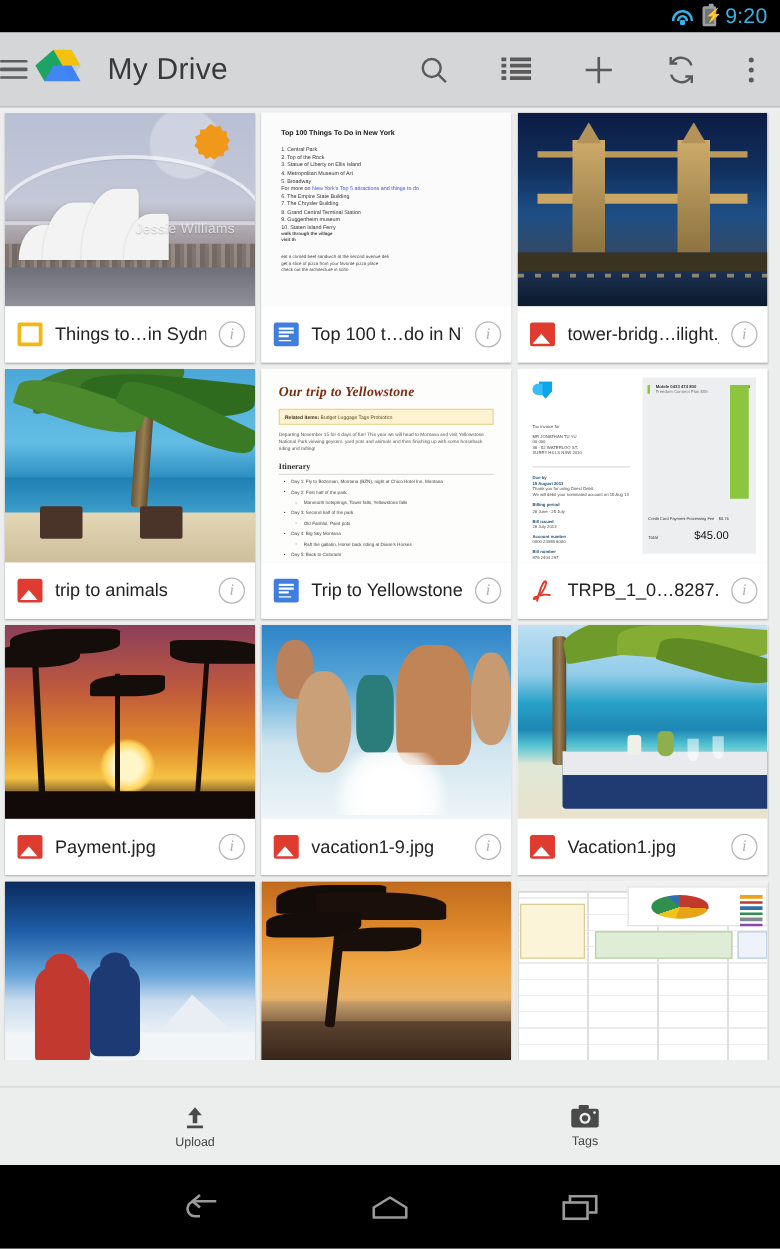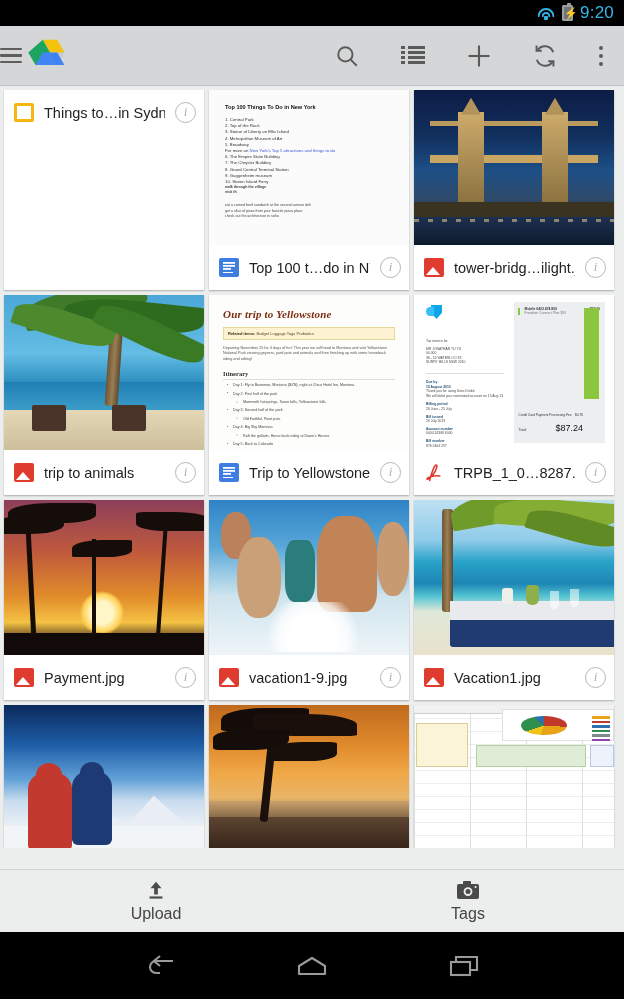--- a/index.html
+++ b/index.html
@@ -241,21 +241,21 @@
   .sheet .sh-leg { position:absolute; right:3px; top:6px; width:18px; }
   .sheet .sh-leg i { display:block; height:2.5px; margin-bottom:2px; }
 
   
   .bottombar {
     position:absolute; left:0; right:0; bottom:67px; height:63px;
     background:#eceded; border-top:1px solid #d2d3d4;
     display:flex; align-items:center;
   }
   .bb-item { flex:1; display:flex; flex-direction:column; align-items:center; gap:4px; }
-  .bb-label { font-size:16px; color:#444; }
+  .bb-label { font-size:10px; color:#444; }
 
   
   .navbar {
     position:absolute; left:0; right:0; bottom:0; height:67px;
     background:#000; display:flex; align-items:center; justify-content:center; gap:100px;
   }
   .nav-btn { width:52px; height:40px; display:flex; align-items:center; justify-content:center; }
 </style>
 </head>
 <body>
@@ -281,20 +281,21 @@
           <span></span>
           <span></span>
         </div>
     </div>
     <svg class="drive-logo" viewBox="0 0 48 42">
       <polygon points="16,3 32,3 40,17 24,17" fill="#f4c20d"></polygon>
       <polygon points="16,3 24,17 8,31 0,17" fill="#1da462"></polygon>
       <polygon points="8,31 40,31 32,17 16,17" fill="#4285f4"></polygon>
       <polygon points="24,17 40,17 32,31" fill="#3367d6" opacity=".12"></polygon>
     </svg>
+    <div class="app-title">My Drive</div>
 
     <div class="ab-actions">
       <div class="ab-btn">
         <svg width="26" height="26" viewBox="0 0 24 24" fill="none" stroke="#5a5a5a" stroke-width="1.8">
           <circle cx="10.5" cy="10.5" r="6.6"></circle>
             <line x1="15.4" y1="15.4" x2="21" y2="21"></line>
         </svg>
       </div>
       <div class="ab-btn">
         <svg width="24" height="22" viewBox="0 0 24 22">
@@ -331,20 +332,34 @@
             <circle cx="3" cy="20" r="2"></circle>
         </svg>
       </div>
     </div>
   </div>
 
 
   <div class="grid">
 
     <div class="card">
+      <div class="thumb">
+        <div class="sydney"></div>
+        <div class="syd-bridge"></div>
+        <div class="syd-city"></div>
+        <div class="syd-op">
+            <i></i>
+            <i></i>
+            <i></i>
+            <i></i>
+          </div>
+        <div class="syd-water"></div>
+        <div class="syd-sun"></div>
+        <div class="syd-wm">Jessie Williams</div>
+      </div>
       <div class="card-foot">
         <div class="ftype ic-slides"></div>
         <div class="fname">Things to…in Sydney</div>
         <div class="info-ic">i</div>
       </div>
     </div>
 
     <div class="card">
       <div class="thumb">
         <div class="docthumb">
@@ -483,21 +498,21 @@
             <div class="pdf-rowline" style="padding-left:6px;color:#777;">
               <span>Freedom Connect Plan $59</span>
             </div>
             <div class="pdf-green"></div>
             <div class="pdf-foot">
               <span>Credit Card Payment Processing Fee</span>
               <span>$0.76</span>
             </div>
             <div class="pdf-total">
               <span class="lbl">Total</span>
-              <span class="amt">$87.24</span>
+              <span class="amt">$45.00</span>
             </div>
           </div>
         </div>
       </div>
       <div class="card-foot">
         <div class="ftype ic-pdf">
           <svg width="19" height="20" viewBox="0 0 20 20">
               <path d="M6 18 C8 10 10 4 12 2 C13.2 1 14 2 13.4 4 C12.4 8 9 13 5 16 C3 17.4 2.4 16 4.4 15 C8 13.2 13 12.4 16.6 13.2" fill="none" stroke="#e0392c" stroke-width="1.6" stroke-linecap="round"></path>
             </svg>
         </div>

